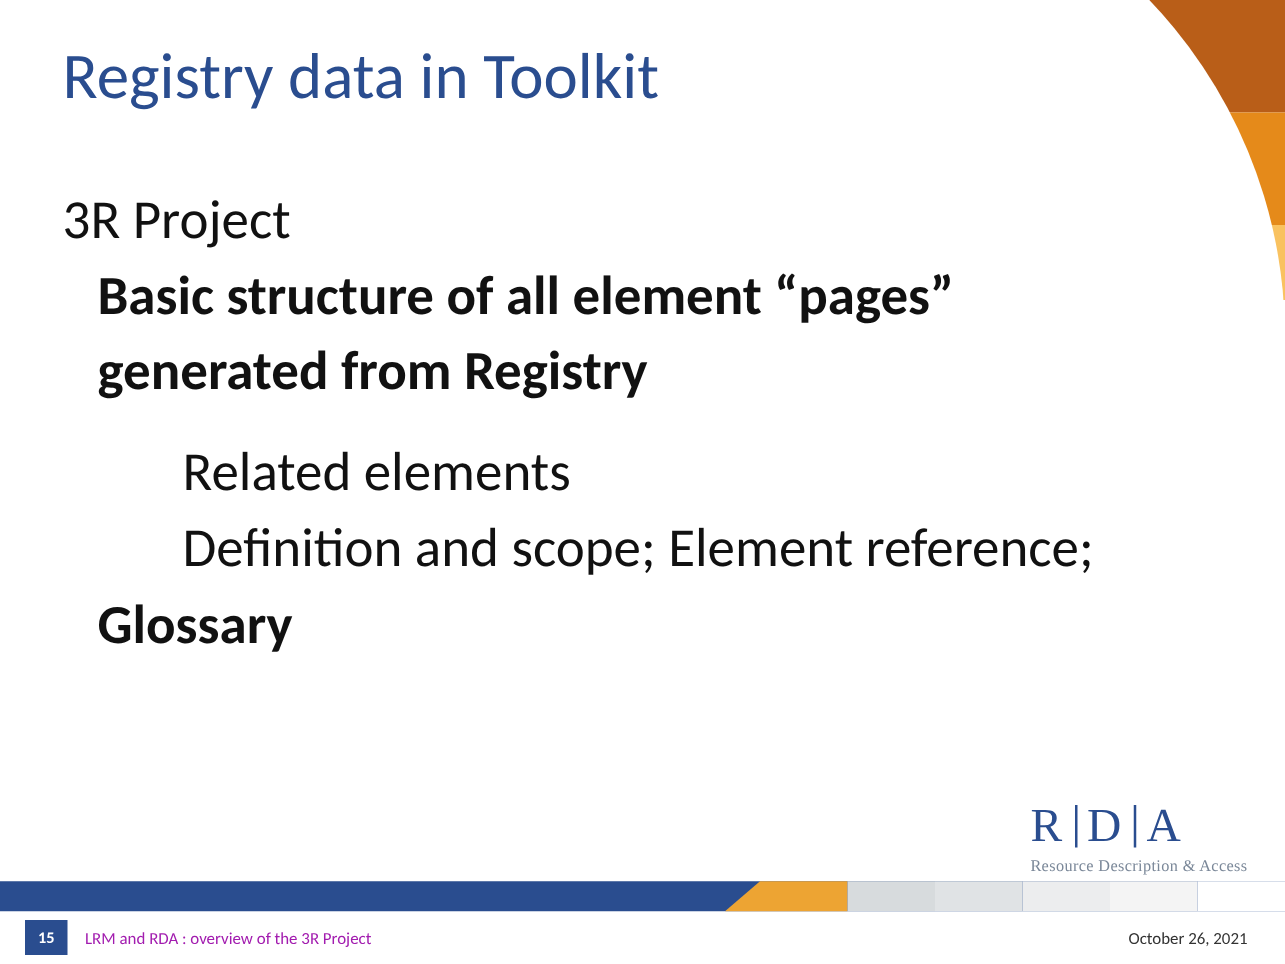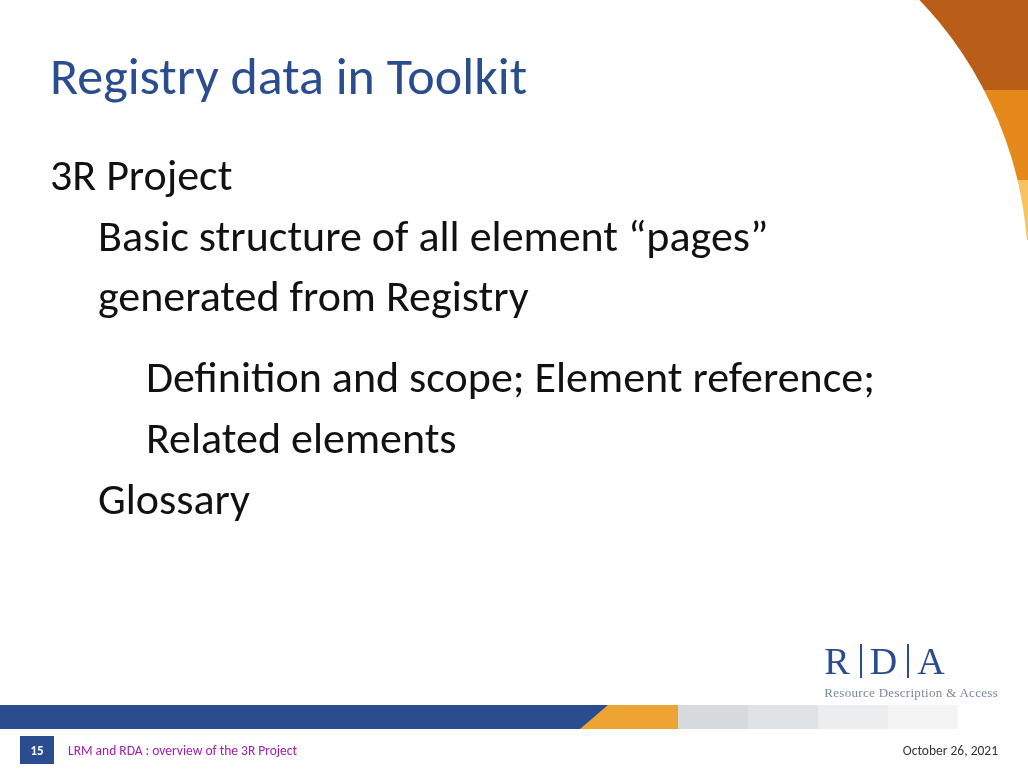--- a/index.html
+++ b/index.html
@@ -48,38 +48,38 @@
     top: -120px;
     width: 780px;
     height: 780px;
     background: #ffffff;
     border-radius: 50%;
   }
 
   .title {
     position: absolute;
     left: 50px;
-    top: 48px;
+    top: 32px;
     font-size: 52px;
     color: #2a4d8f;
     font-weight: 400;
     line-height: 1.1;
   }
 
   .body {
     position: absolute;
     left: 50px;
     top: 145px;
     width: 880px;
     color: #111;
     font-size: 44px;
     line-height: 1.38;
   }
   .lvl1 { margin-left: 0; }
-  .lvl2 { margin-left: 48px; }
+  .lvl2 { margin-left: 28px; font-weight: bold; }
   .lvl3 { margin-left: 96px; }
   .block-gap { height: 20px; }
 
   
   .brand {
     position: absolute;
     right: 30px;
     bottom: 70px;
     text-align: left;
   }
@@ -197,22 +197,22 @@
 
   <div class="title">Registry data in Toolkit</div>
 
   <div class="body">
     <div class="lvl1">3R Project</div>
     <div class="lvl2">Basic structure of all element “pages”</div>
     <div class="lvl2">generated from Registry</div>
 
     <div class="block-gap"></div>
 
+    <div class="lvl3">Related elements</div>
     <div class="lvl3">Definition and scope; Element reference;</div>
-    <div class="lvl3">Related elements</div>
     <div class="lvl2">Glossary</div>
   </div>
 
   <div class="brand">
     <div class="rda">
       <span>R</span>
       <span class="bar"></span>
       <span>D</span>
       <span class="bar"></span>
       <span>A</span>

